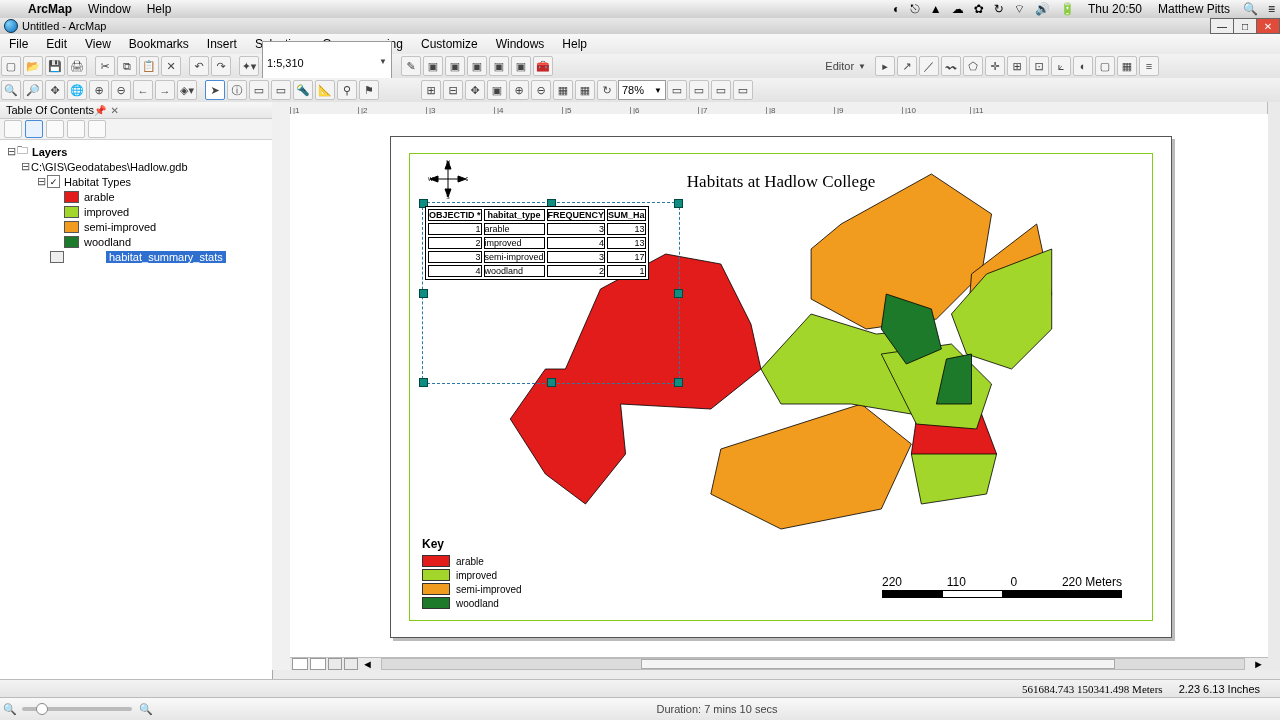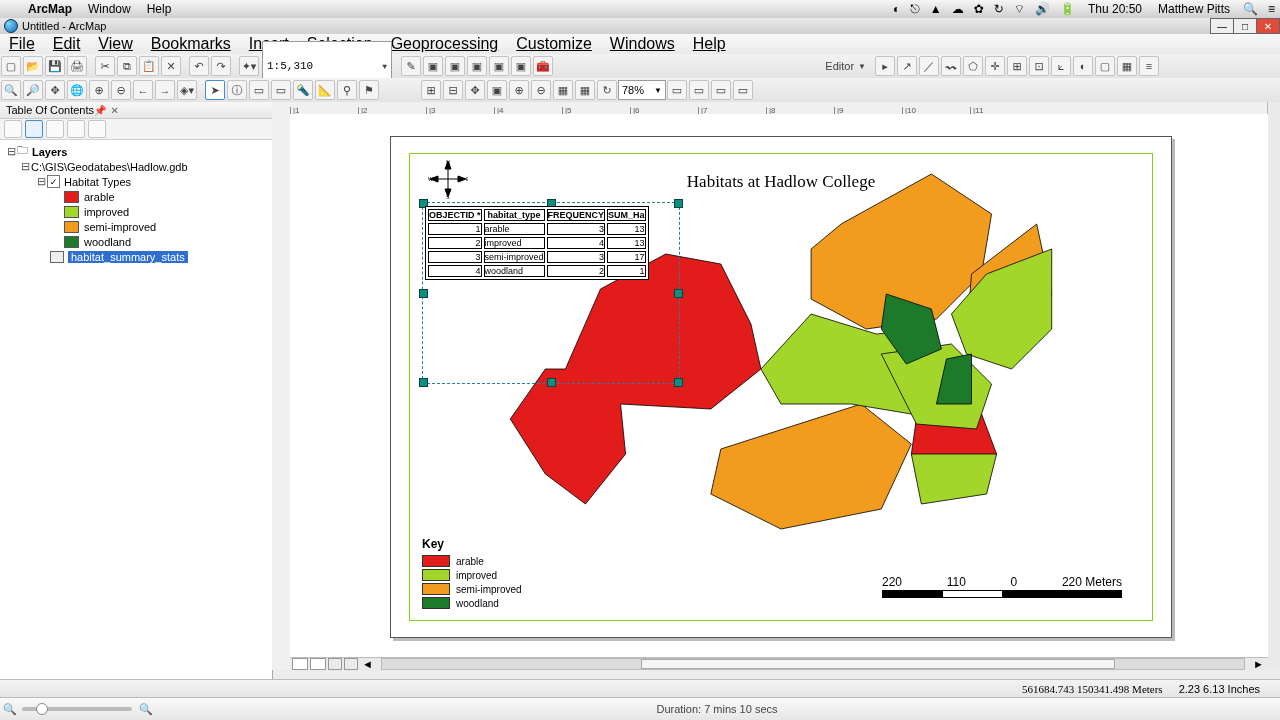--- a/index.html
+++ b/index.html
@@ -26,34 +26,34 @@
   .titlebar .winbtns{margin-left:auto;display:flex;}
   .titlebar .winbtns div{width:22px;height:14px;border:1px solid #666;margin-left:-1px;
     display:flex;align-items:center;justify-content:center;font-size:10px;}
   .titlebar .winbtns .min{background:#eee;}
   .titlebar .winbtns .max{background:#eee;}
   .titlebar .winbtns .close{background:#e04b3a;color:#fff;}
   
   .app-menubar{position:absolute;left:0;top:34px;width:100%;height:20px;
     background:linear-gradient(#f8f8f8,#eaeaea);border-bottom:1px solid #bbb;
     display:flex;align-items:center;}
-  .app-menubar .m{padding:0 9px;font-size:16px;text-decoration:underline;}
+  .app-menubar .m{padding:0 9px;font-size:12px;}
   
   .toolbar{position:absolute;left:0;width:100%;height:24px;
     background:linear-gradient(#f3f3f3,#e3e3e3);border-bottom:1px solid #bdbdbd;
     display:flex;align-items:center;}
   .tb1{top:54px;}
   .tb2{top:78px;}
   .toolbar .btn{width:18px;height:18px;border:1px solid #c3c3c3;background:#f4f4f4;
     margin:0 1px;border-radius:2px;display:flex;align-items:center;justify-content:center;
     font-size:11px;color:#444;}
   .toolbar .sep{width:6px;}
   .toolbar .scale{width:120px;height:18px;border:1px solid #9a9a9a;background:#fff;
-    margin:0 2px;display:flex;align-items:center;padding:15px 4px;font-size:11px;
-    justify-content:space-between;font-family:Liberation Mono, monospace;}
+    margin:0 2px;display:flex;padding:15px 4px;font-size:11px;
+    justify-content:space-between;}
   .toolbar .scale .arr{font-size:8px;color:#444;}
   .toolbar .zoom{width:40px;height:18px;border:1px solid #9a9a9a;background:#fff;
     display:flex;align-items:center;padding:0 3px;font-size:11px;justify-content:space-between;}
   .toolbar .editor{margin-left:auto;display:flex;align-items:center;padding-right:120px;}
   .toolbar .editor .lbl{font-size:11px;color:#444;padding:0 2px;}
   
   .toc{position:absolute;left:0;top:102px;width:272px;bottom:22px;background:#fff;
     border-right:1px solid #a8a8a8;display:flex;flex-direction:column;}
   .toc-title{height:16px;background:linear-gradient(#f7f7f7,#e7e7e7);
     border-bottom:1px solid #c9c9c9;display:flex;align-items:center;padding:0 6px;
@@ -326,21 +326,21 @@
           <span>improved</span>
         </div>
       <div class="tree-row" style="padding-left:62px;">
           <span class="sw" style="background:#f19b1f;"></span>
           <span>semi-improved</span>
         </div>
       <div class="tree-row" style="padding-left:62px;">
           <span class="sw" style="background:#1d7a2b;"></span>
           <span>woodland</span>
         </div>
-      <div class="tree-row" style="padding-left:48px;">
+      <div class="tree-row" style="padding-left:48px;gap:38px;">
           <span style="width:12px;height:10px;border:1px solid #666;background:#eee;margin-right:4px;"></span>
           <span class="hl">habitat_summary_stats</span>
         </div>
     </div>
   </div>
 
   <div class="catalog-tab">Catalog</div>
   <div class="feat-tab">Create Features</div>
 
   <div class="maparea">

